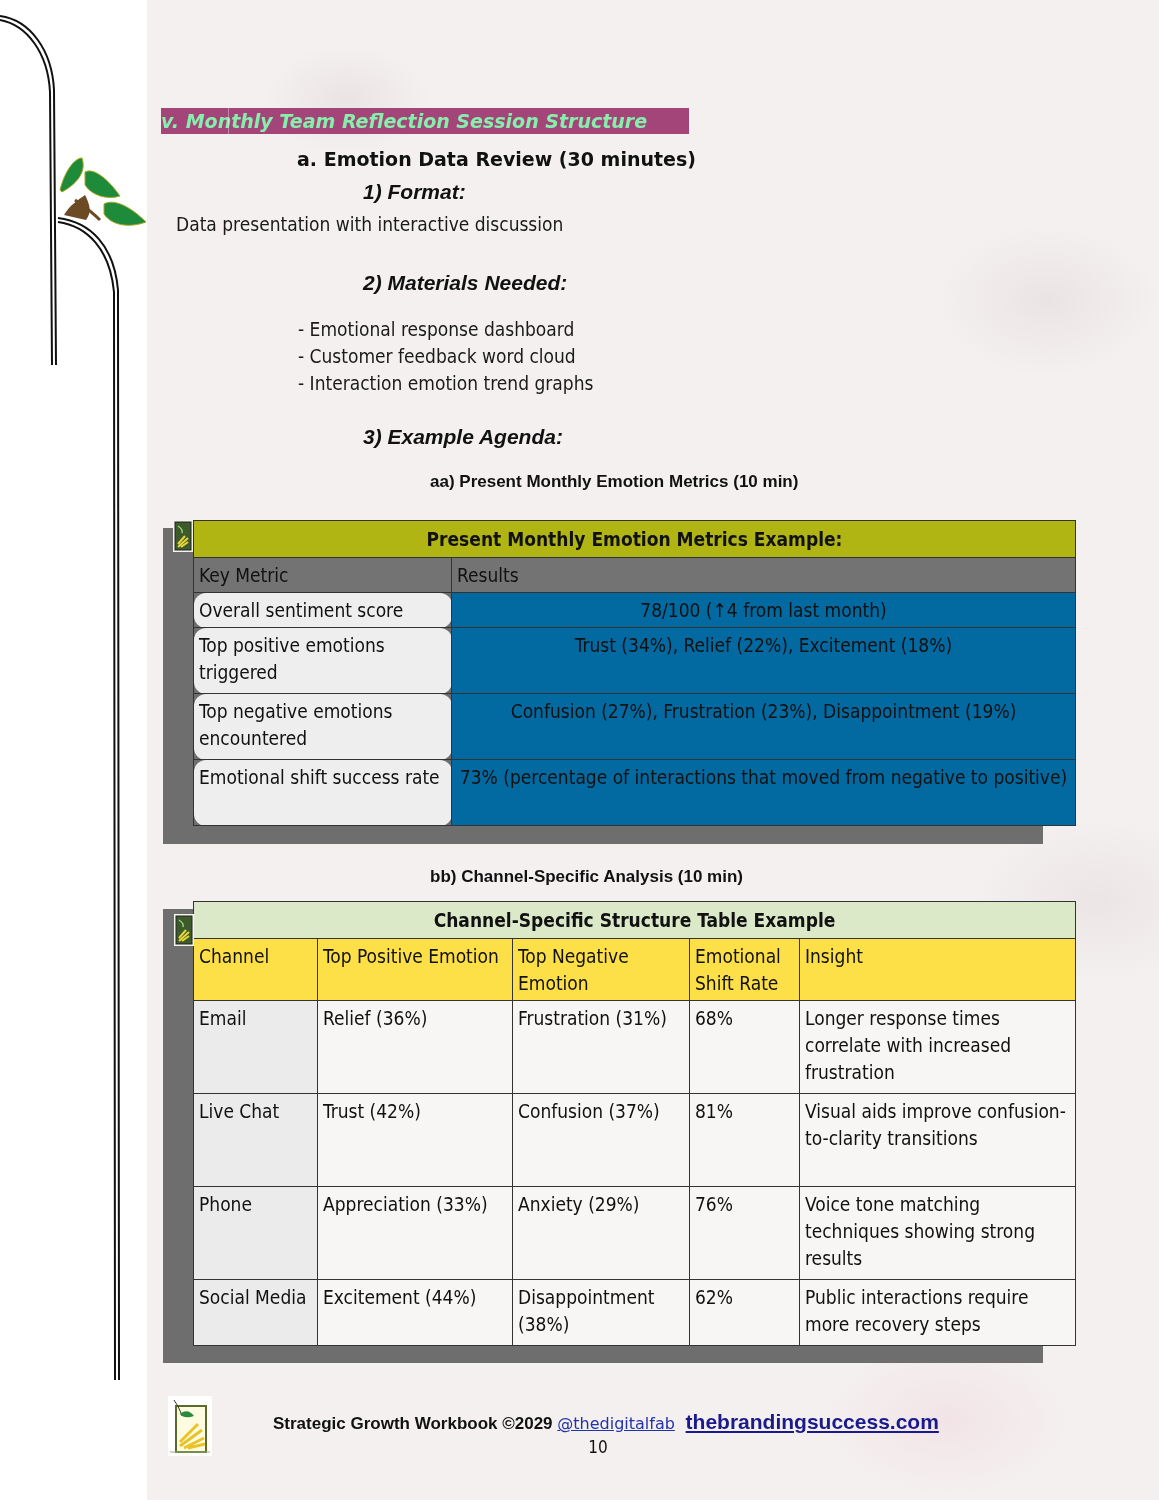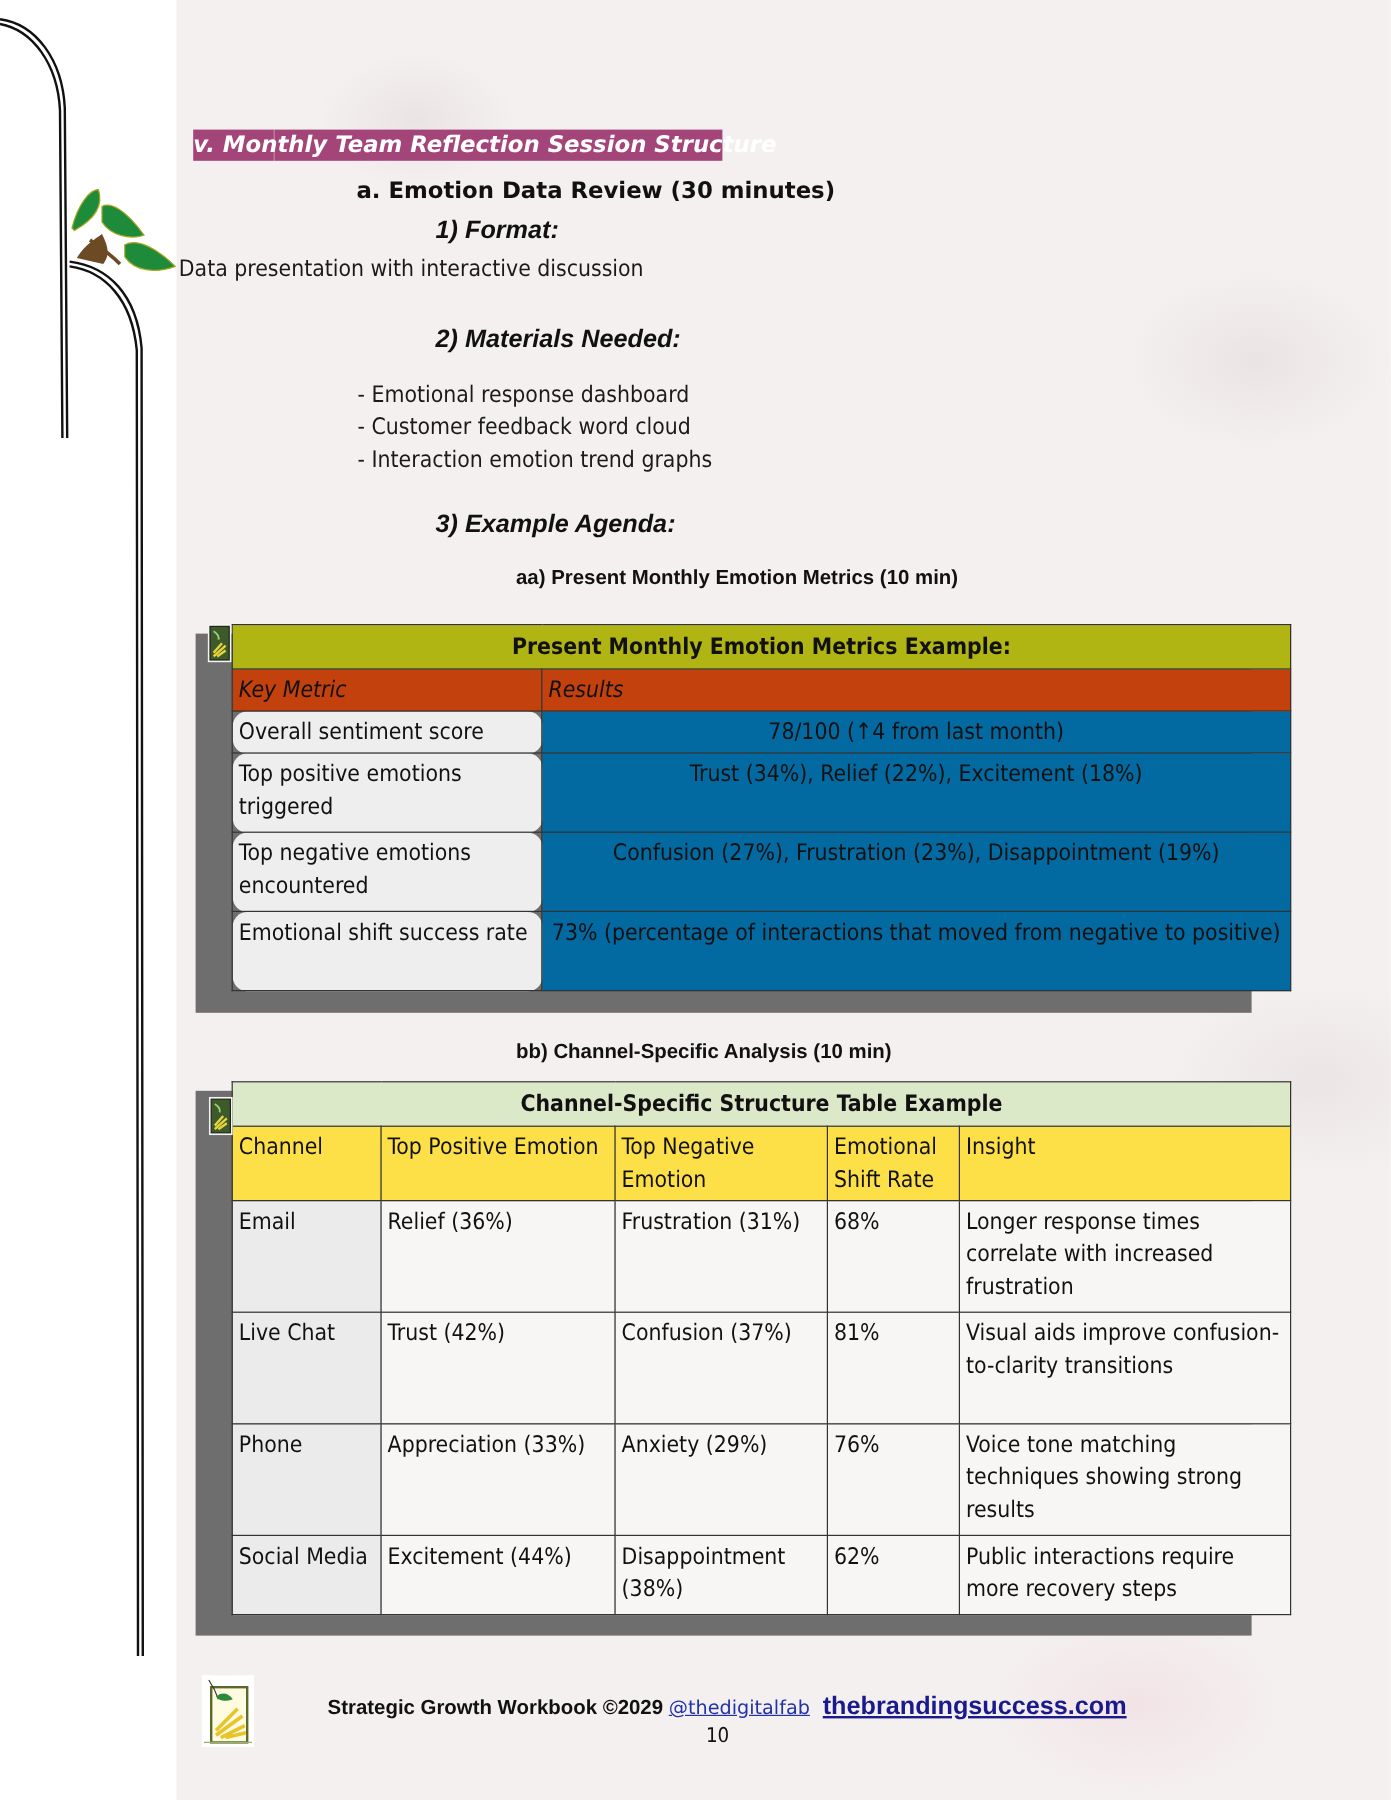--- a/index.html
+++ b/index.html
@@ -16,22 +16,22 @@
       radial-gradient(ellipse 140px 100px at 400px 700px, rgba(225,215,218,0.45), transparent 70%),
       radial-gradient(ellipse 180px 120px at 950px 900px, rgba(225,215,218,0.45), transparent 70%),
       radial-gradient(ellipse 140px 90px at 300px 1300px, rgba(235,215,218,0.45), transparent 70%),
       radial-gradient(ellipse 180px 110px at 800px 1420px, rgba(240,215,220,0.5), transparent 70%),
       #f4f0f0;
   }
   .ornament { position:absolute; left:0; top:0; width:150px; height:1400px; }
   .abs { position:absolute; }
 
   .section-banner {
-    left:161px; top:108px; width:441px; height:26px;
-    background:#a4457a; color:#ffffff;
+    left:161px; top:108px; width:528px; height:26px;
+    background:#a4457a; color:#86efac;
     font-family:"DejaVu Sans", sans-serif; font-weight:bold; font-style:italic;
     font-size:19px; line-height:26px; text-align:left; padding-right:2px; box-sizing:border-box;
     white-space:nowrap;
   }
   .section-banner::before {
     content:""; position:absolute; left:67px; top:0; width:1px; height:26px; background:rgba(255,255,255,0.35);
   }
   .sub-heading {
     left:297px; top:148px; font-family:"DejaVu Sans", sans-serif; font-weight:bold; font-size:19px; color:#111;
   }
@@ -47,21 +47,21 @@
   .tbl-wrap { position:absolute;padding-left:24px; }
   .tbl-shadow { position:absolute; background:#6e6e6e; }
   .tbl td, .tbl th {
     border:1px solid #333; vertical-align:top; text-align:left;
     font-size:19px; font-weight:normal; color:#111; padding:4px 5px 3px 5px; line-height:27px;
   }
   .tbl .title-row th {
     text-align:center; font-weight:bold; line-height:28px; padding:4px 5px;
   }
   .metrics .title-row th { background:#b0b514; }
-  .metrics .head-row td { background:#c2410c;font-style:italic; }
+  .metrics .head-row td { background:#737373; }
   .metrics td.c1 { background:#eeeeee;border-radius:12px; }
   .metrics td.c2 { background:#0369a1;text-align:center; }
   .channels .title-row th { background:#dce9c9; }
   .channels .head-row td { background:#fde047; }
   .channels td.c1 { background:#ebebeb; }
   .channels td.cx { background:#f8f6f5; }
 
   .tbl-icon { position:absolute; width:20px; height:32px; }
 
   .footer-logo { left:168px; top:1396px; width:44px; height:60px; }
@@ -90,21 +90,21 @@
     <path d="M85,172 C92,168 105,175 120,196 C108,200 92,196 85,185 Z" fill="#1e8b3a" stroke="#a8a61e" stroke-width="1"></path>
     <path d="M104,204 C115,198 132,208 146,222 C130,228 112,226 104,214 Z" fill="#1e8b3a" stroke="#a8a61e" stroke-width="1"></path>
     <path d="M75,200 C82,205 90,210 100,220" stroke="#6b4a24" stroke-width="3" fill="none"></path>
   </g>
 </svg>
 
 <div class="abs section-banner">v. Monthly Team Reflection Session Structure</div>
 <div class="abs sub-heading">a. Emotion Data Review (30 minutes)</div>
 
 <div class="abs ital-heading" style="left:363px; top:180px;">1) Format:</div>
-<div class="abs body-text" style="left:149px; top:213px;text-align:center;">Data presentation with interactive discussion</div>
+<div class="abs body-text" style="left:176px; top:213px;text-align:center;">Data presentation with interactive discussion</div>
 
 <div class="abs ital-heading" style="left:363px; top:271px;">2) Materials Needed:</div>
 <div class="abs body-text" style="left:298px; top:318px;">- Emotional response dashboard</div>
 <div class="abs body-text" style="left:298px; top:345px;">- Customer feedback word cloud</div>
 <div class="abs body-text" style="left:298px; top:372px;">- Interaction emotion trend graphs</div>
 
 <div class="abs ital-heading" style="left:363px; top:425px;text-align:right;">3) Example Agenda:</div>
 <div class="abs agenda-item" style="left:430px; top:472px;">aa) Present Monthly Emotion Metrics (10 min)</div>
 
 <div class="tbl-shadow" style="left:163px; top:528px; width:880px; height:316px;"></div>

